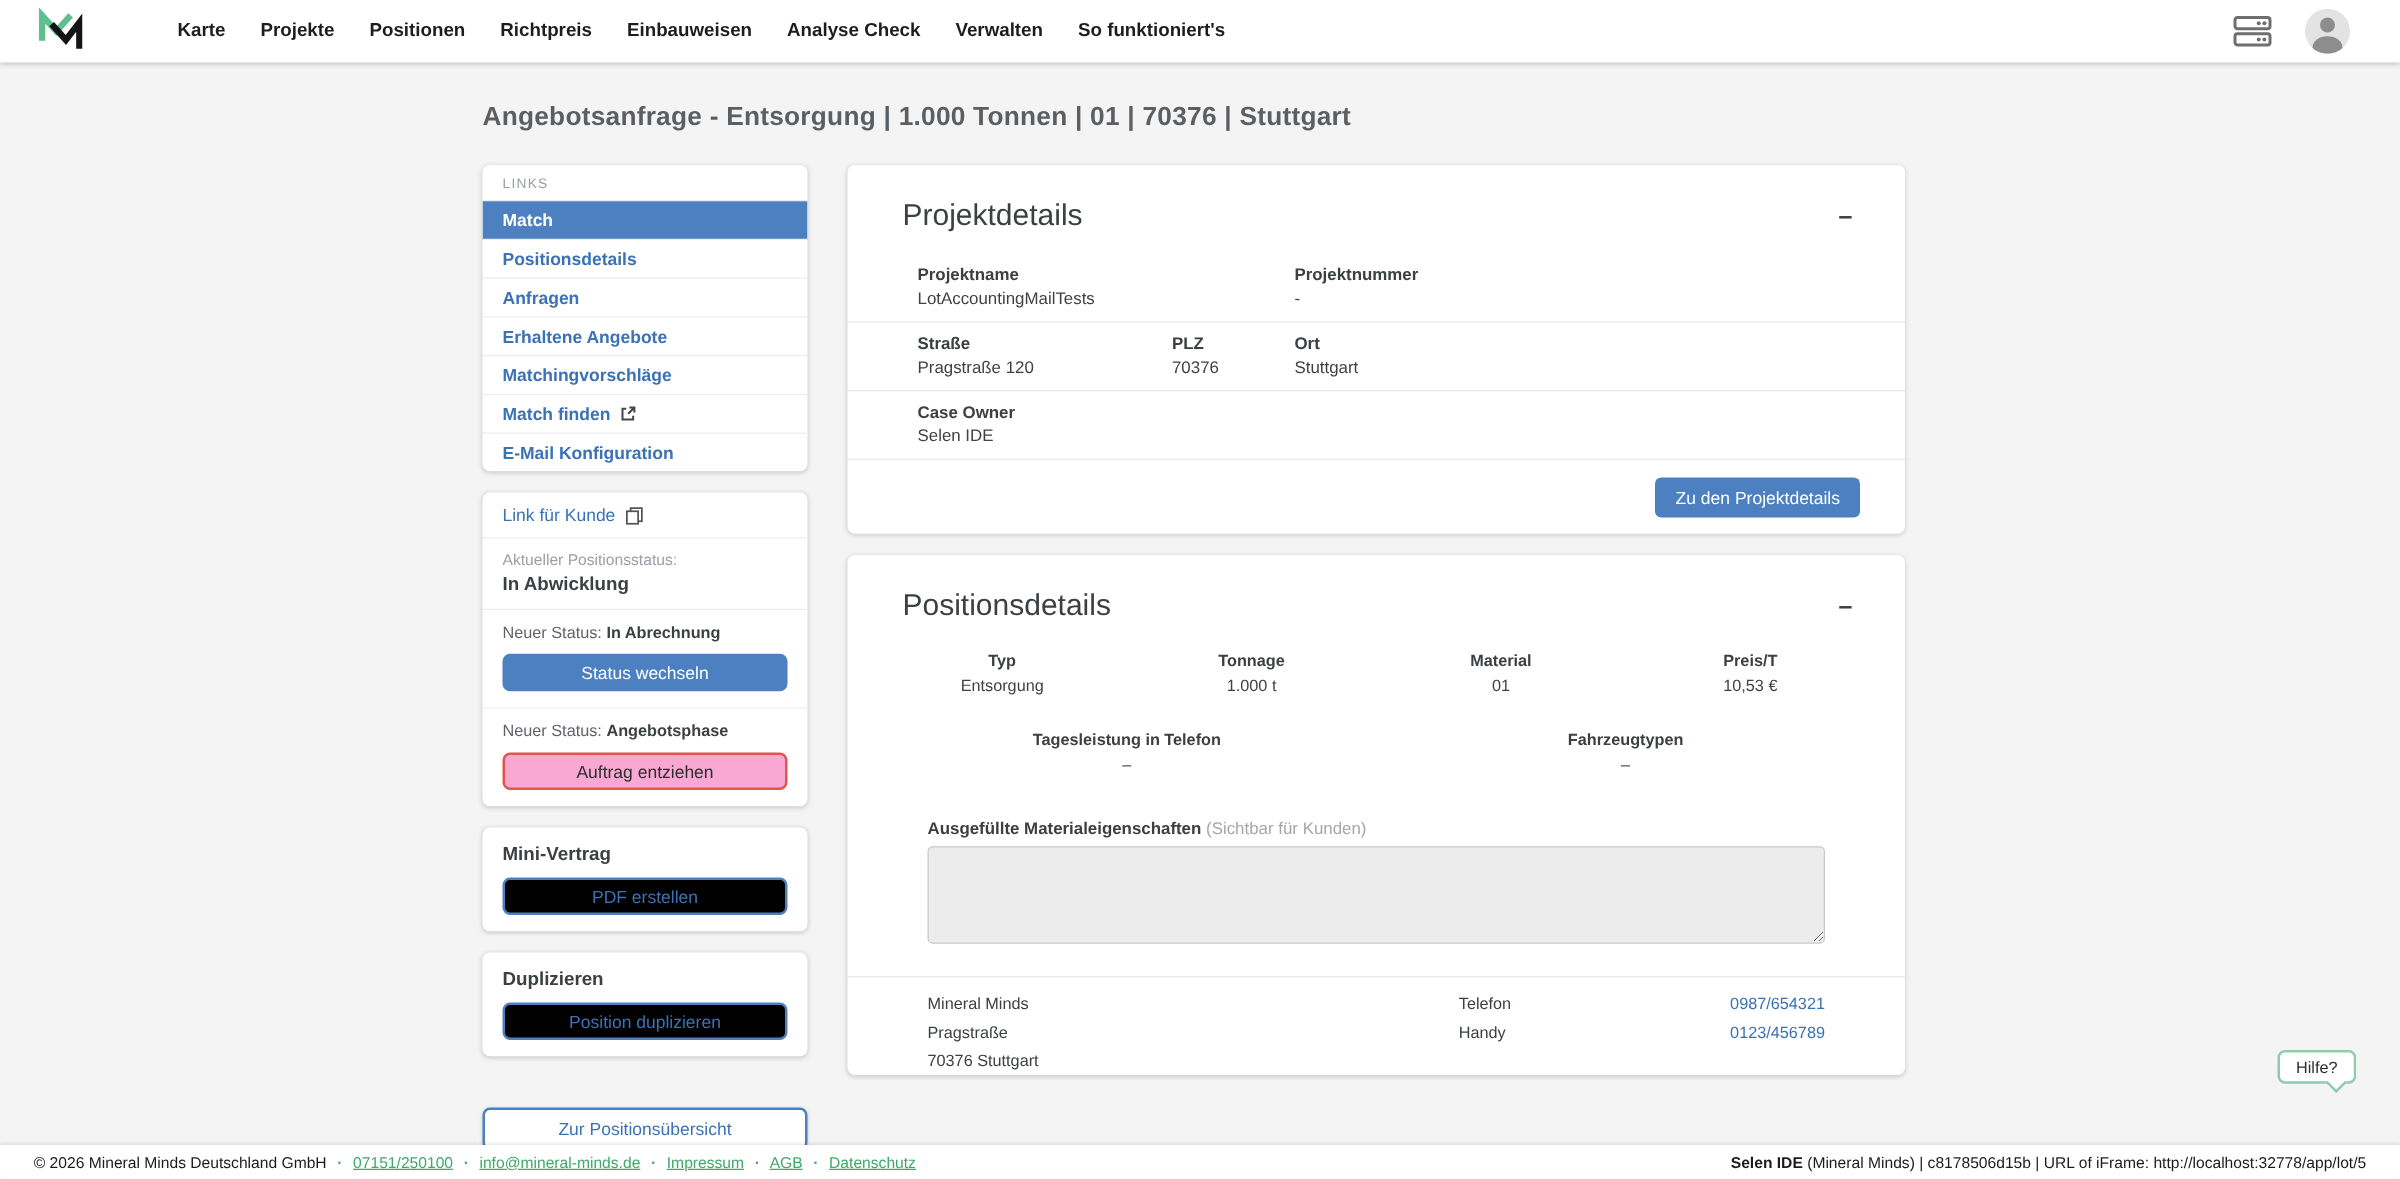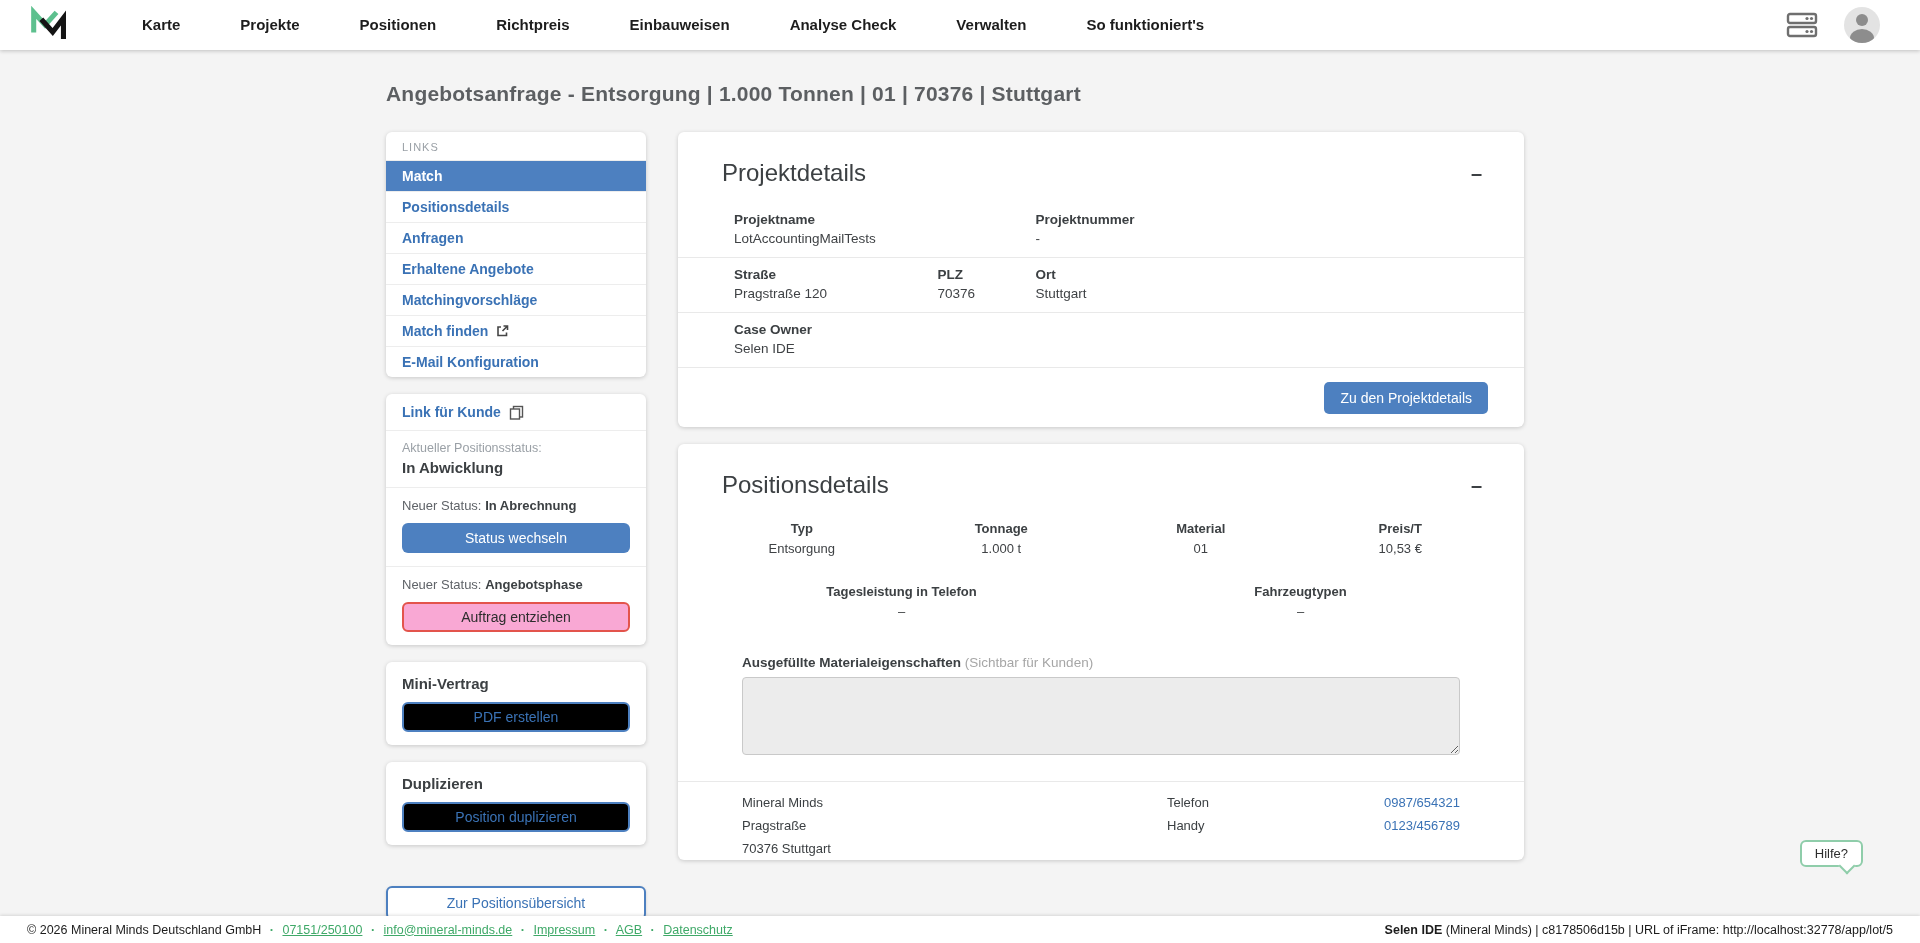--- a/index.html
+++ b/index.html
@@ -3,21 +3,21 @@
 <meta charset="utf-8">
 <style>
   * { box-sizing: border-box; margin: 0; padding: 0; }
   html, body { width: 1920px; height: 943px; overflow: hidden; background: #f4f4f4;
     font-family: "Liberation Sans", sans-serif; color: #3c4043; }
 
   
   .app-header { height: 50px; background: #fff; display: flex; align-items: center;
     padding: 0 28px; box-shadow: 0 1px 4px rgba(0,0,0,.22); position: relative; z-index: 20; }
   .logo { width: 44px; height: 44px; display: flex; align-items: center; cursor: pointer; }
-  .main-nav { display: flex; margin-left: 56px; gap: 32px; }
+  .main-nav { display: flex; margin-left: 56px; }
   .nav-item { padding: 0 14px; font-size: 15px; font-weight: 700; color: #1d1d1d;
     text-decoration: none; cursor: pointer; line-height: 50px; }
   .header-right { margin-left: auto; display: flex; align-items: center; gap: 26px; padding-right: 12px; }
   .icon-btn { cursor: pointer; display: flex; align-items: center; }
   .avatar { width: 36px; height: 36px; border-radius: 50%; background: #e3e3e3; overflow: hidden;
     cursor: pointer; display: flex; align-items: flex-end; justify-content: center; }
 
   
   .page-title { margin: 32px 0 26px 386px; font-size: 21px; font-weight: 700; color: #5c5f62;
     letter-spacing: .2px; }
@@ -30,21 +30,21 @@
   
   .links-title { font-size: 11px; color: #9aa0a6; letter-spacing: 1px; padding: 9px 16px 7px;
     border-bottom: 1px solid #ededed; }
   .link-item { display: flex; align-items: center; gap: 7px; padding: 7px 16px; font-size: 14px;
     font-weight: 700; color: #3a72b5; border-bottom: 1px solid #ededed; cursor: pointer; }
   .link-item:last-child { border-bottom: none; }
   .link-item.active { background: #4d80c0; color: #ffffff; }
 
   
   .row-link { padding: 10px 16px; border-bottom: 1px solid #ededed; display: flex; align-items: center;
-    gap: 8px; font-size: 14px; font-weight: 700; color: #3a72b5; cursor: pointer; text-align: center; }
+    gap: 8px; font-size: 14px; font-weight: 400; color: #3a72b5; cursor: pointer; text-align: center; }
   .status-block { padding: 10px 16px 11px; border-bottom: 1px solid #ededed; }
   .muted { font-size: 12.5px; color: #9aa0a6; margin-bottom: 4px; }
   .status-value { font-size: 15px; font-weight: 700; color: #3c4043; }
   .ns { padding: 10px 16px 8px; font-size: 13px; color: #5f6368; }
   .ns b { color: #3c4043; }
   .btn { display: block; border-radius: 6px; font-size: 14px; cursor: pointer; text-align: center;
     font-family: "Liberation Sans", sans-serif; }
   .btn-primary { background: #4d80c0; color: #fff; border: none; padding: 7px 0;
     margin: 2px 16px 13px; width: calc(100% - 32px); }
   .btn-danger { background: #f9a8d4; color: #2d2d2d; border: 2px solid #e3544c; padding: 5px 0;
@@ -84,21 +84,21 @@
   .mat-label b { color: #3c4043; }
   .mat-hint { color: #a6a6a6; }
   .mat-textarea { display: block; margin: 0 64px; width: calc(100% - 128px); height: 78px;
     background: #ececec; border: 1px solid #c9c9c9; border-radius: 4px; resize: both; }
   .pos-div { border: none; border-top: 1px solid #e9e9e9; margin: 26px 0 0; }
   .contact { display: grid; grid-template-columns: 425px 1fr auto; margin: 10px 64px 0;
     font-size: 13px; color: #3c4043; line-height: 1.75; }
   .contact .val { color: #3a72b5; text-align: right; cursor: pointer; }
 
   
-  .help { position: fixed; right: 57px; bottom: 76px; background: #fff; border: 2px solid #8fcdaa;
+  .help { position: fixed; right: 35px; bottom: 76px; background: #fff; border: 2px solid #8fcdaa;
     border-radius: 6px; padding: 4px 13px; font-size: 13px; color: #2d2d2d; cursor: pointer;
     z-index: 30; font-family: "Liberation Sans", sans-serif; }
   .help::after { content: ""; position: absolute; right: 8px; bottom: -7px; width: 10px; height: 10px;
     background: #fff; border-right: 2px solid #8fcdaa; border-bottom: 2px solid #8fcdaa;
     transform: rotate(45deg); }
 
   
   .footer { position: fixed; left: 0; bottom: 0; width: 100%; height: 27px; background: #fff;
     display: flex; align-items: center; justify-content: space-between; padding: 0 27px;
     font-size: 12.5px; z-index: 25; box-shadow: 0 -1px 3px rgba(0,0,0,.12); }

